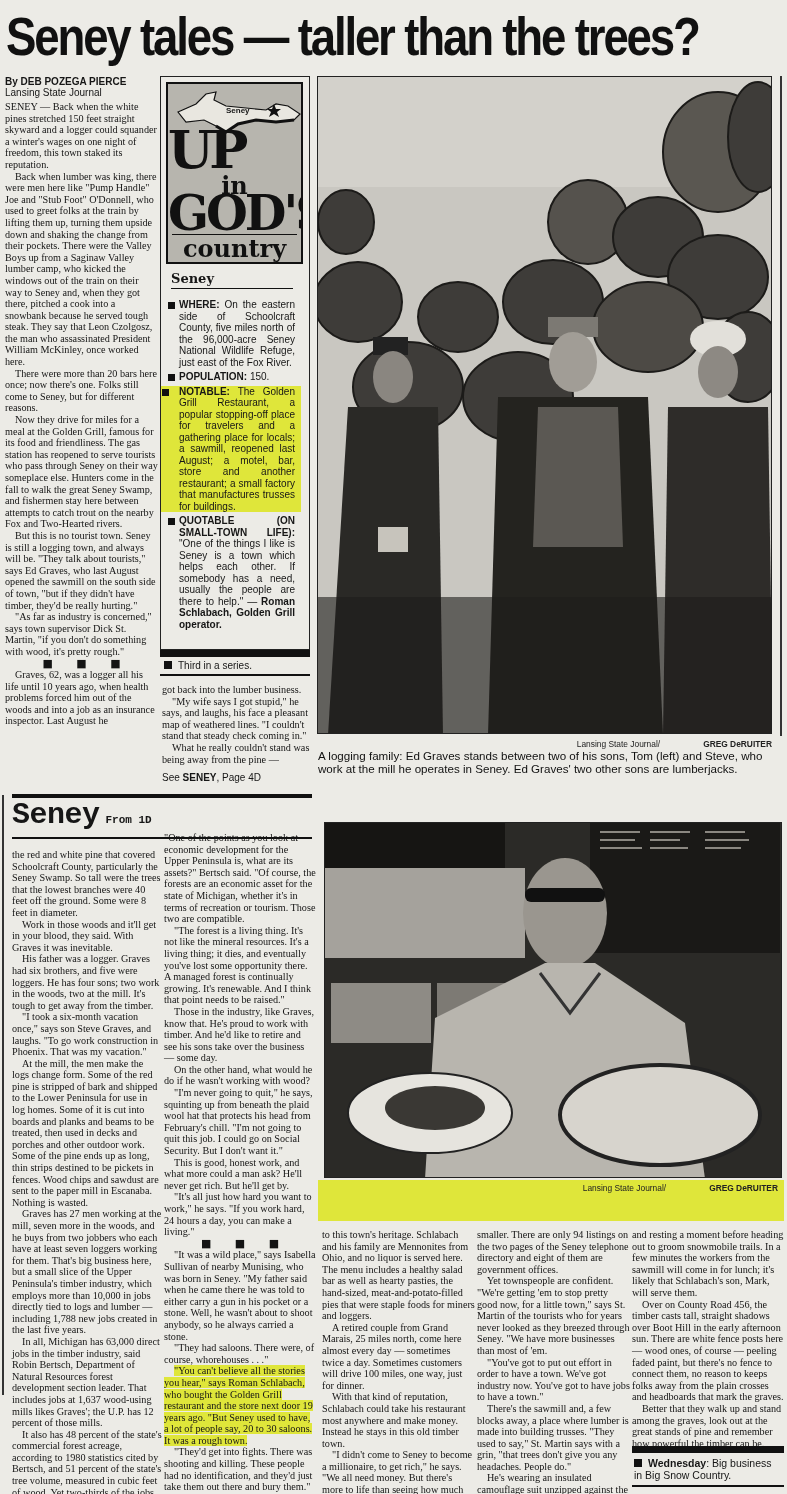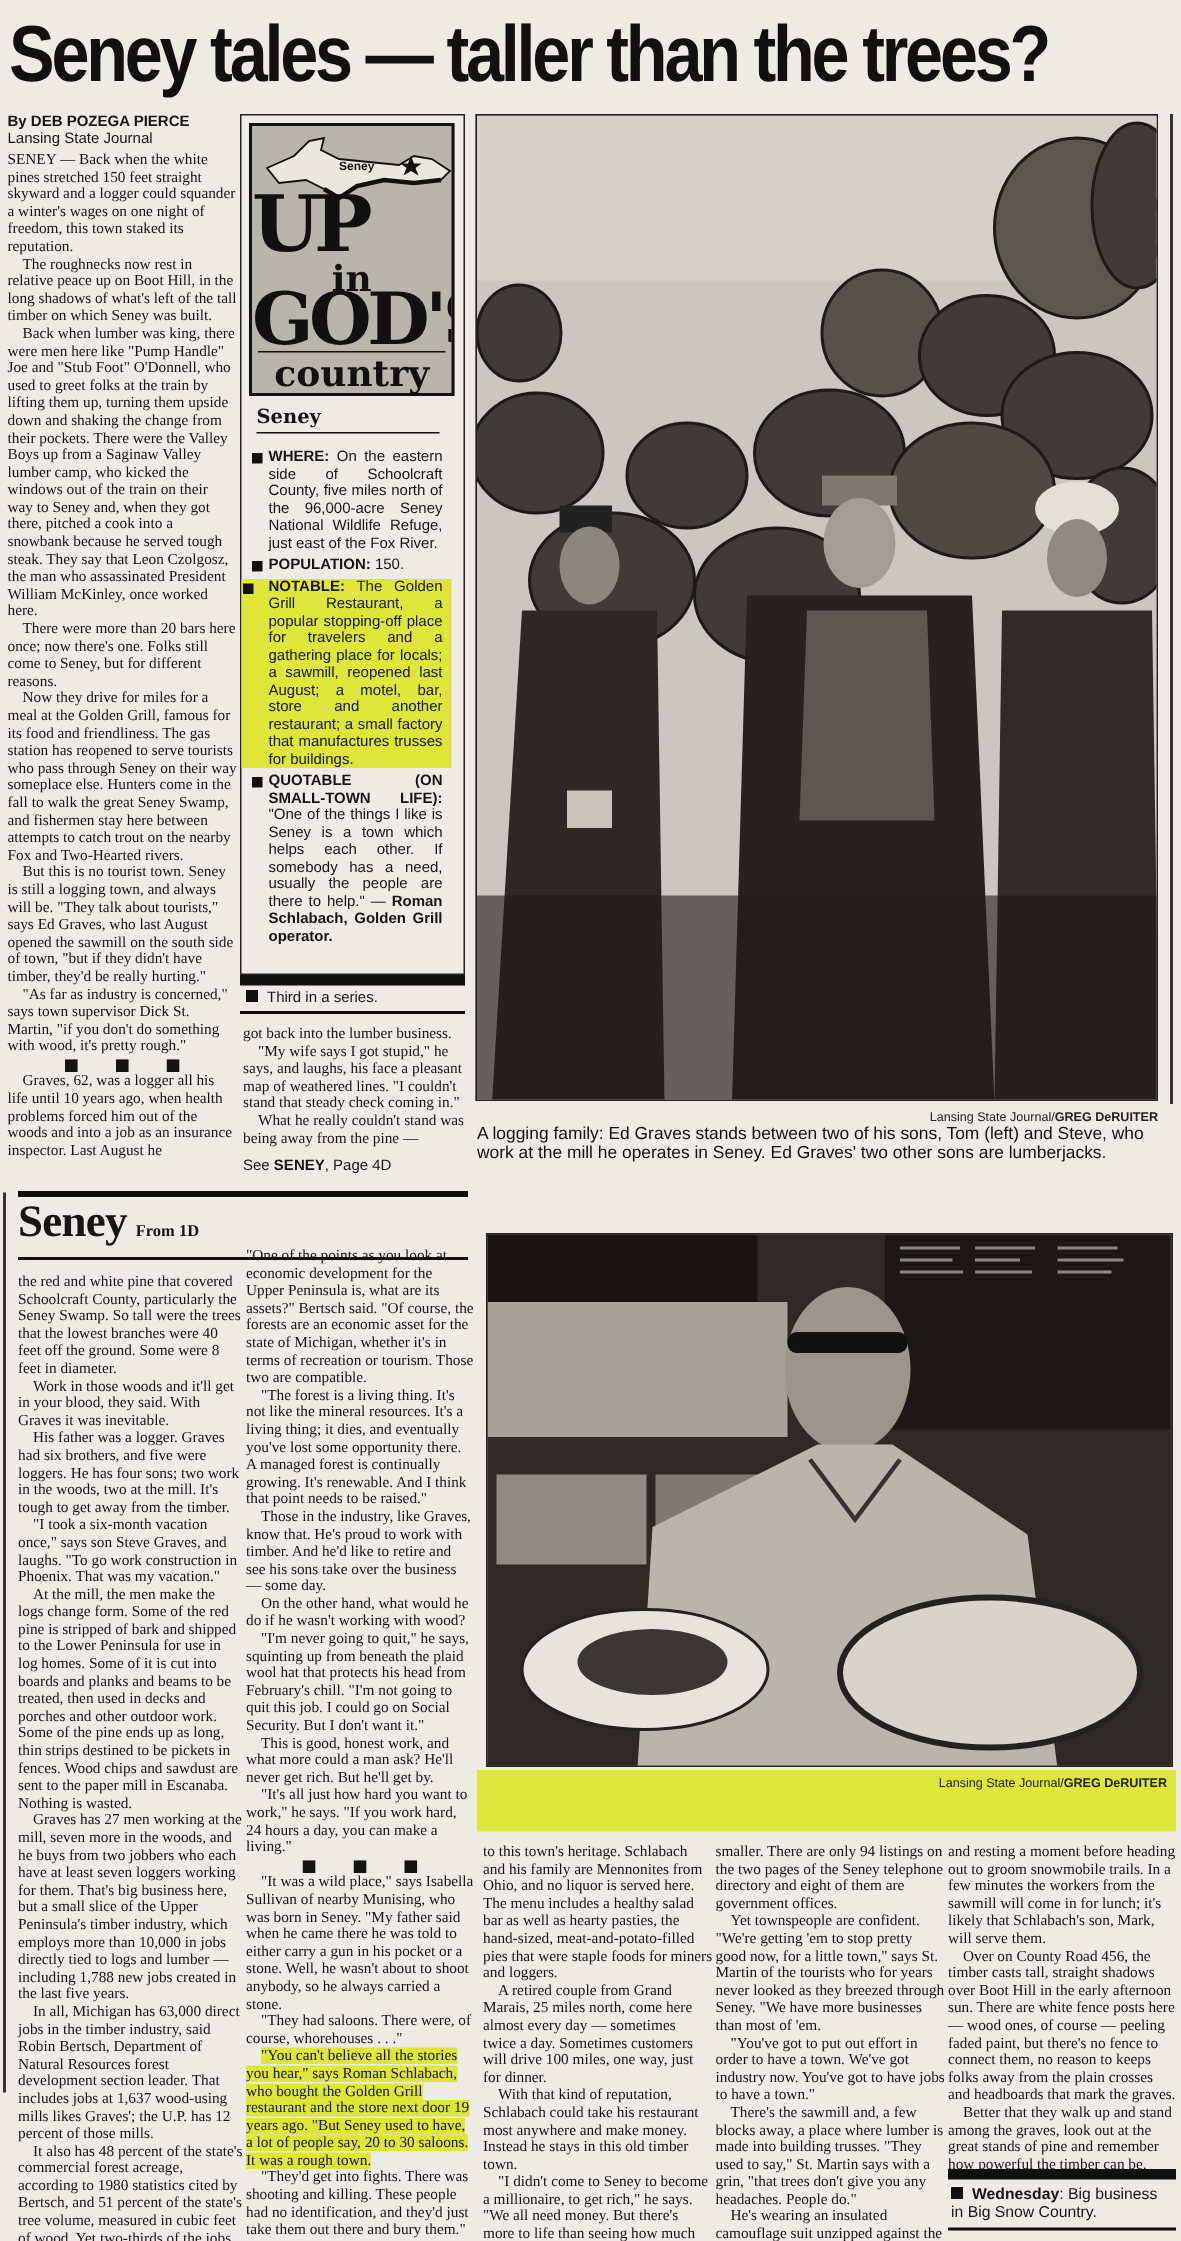--- a/index.html
+++ b/index.html
@@ -81,44 +81,43 @@
     content: ""; position: absolute; left: 1px; top: 3px; width: 7px; height: 7px; background: #111;
   }
   .fact b { font-weight: 700; }
   .sq { display: inline-block; width: 8px; height: 8px; background: #111; margin-right: 6px; vertical-align: 0; }
   .rule-thick { height: 7px; background: #111; }
   .rule-thin { height: 1.5px; background: #111; }
   .photo { overflow: hidden; background: #6b6a66; border: 1px solid #222; }
   .credit {
     font-family: "Liberation Sans", sans-serif; font-size: 8.4px; text-align: right; color: #222;
   }
-  .credit b { font-weight: 700; }
+  .credit b { font-weight: 700; margin-left: 43px; }
   .caption {
     font-family: "Liberation Sans", sans-serif; font-size: 11.6px; line-height: 12.5px; color: #111;
   }
   .seney-jump {
-    font-family: Liberation Serif, serif; font-weight: 700; font-size: 30px; line-height: 34px;
+    font-family: Liberation Mono, monospace; font-weight: 700; font-size: 30px; line-height: 34px;
     letter-spacing: -0.5px;
   }
   .seney-jump small { font-size: 11px; font-weight: 700; letter-spacing: 0; margin-left: 6px; }
   .vline { background: #333; }
 </style>
 </head>
 <body>
 
 <div class="abs headline">Seney tales — taller than the trees?</div>
 
 <div class="abs byline" style="left:5px; top:76px; width:155px;">
   <div><b>By DEB POZEGA PIERCE</b></div>
   <div>Lansing State Journal</div>
 </div>
 
 <div class="abs col" id="col1" style="left:5px; top:101px; width:153px;">
     <p class="noindent">SENEY — Back when the white pines stretched 150 feet straight skyward and a logger could squander a winter's wages on one night of freedom, this town staked its reputation.</p>
-    <p>The roughnecks now rest in relative peace up on Boot Hill, in the long shadows of what's left of the tall timber on which Seney was built.</p>
     <p>Back when lumber was king, there were men here like "Pump Handle" Joe and "Stub Foot" O'Donnell, who used to greet folks at the train by lifting them up, turning them upside down and shaking the change from their pockets. There were the Valley Boys up from a Saginaw Valley lumber camp, who kicked the windows out of the train on their way to Seney and, when they got there, pitched a cook into a snowbank because he served tough steak. They say that Leon Czolgosz, the man who assassinated President William McKinley, once worked here.</p>
     <p>There were more than 20 bars here once; now there's one. Folks still come to Seney, but for different reasons.</p>
     <p>Now they drive for miles for a meal at the Golden Grill, famous for its food and friendliness. The gas station has reopened to serve tourists who pass through Seney on their way someplace else. Hunters come in the fall to walk the great Seney Swamp, and fishermen stay here between attempts to catch trout on the nearby Fox and Two-Hearted rivers.</p>
     <p>But this is no tourist town. Seney is still a logging town, and always will be. "They talk about tourists," says Ed Graves, who last August opened the sawmill on the south side of town, "but if they didn't have timber, they'd be really hurting."</p>
     <p>"As far as industry is concerned," says town supervisor Dick St. Martin, "if you don't do something with wood, it's pretty rough."</p>
     <p class="bullets">■ ■ ■</p>
     <p>Graves, 62, was a logger all his life until 10 years ago, when health problems forced him out of the woods and into a job as an insurance inspector. Last August he</p>
   </div>
 
 <div class="abs sidebar-box" style="left:160px; top:76px; width:150px; height:574px;">

